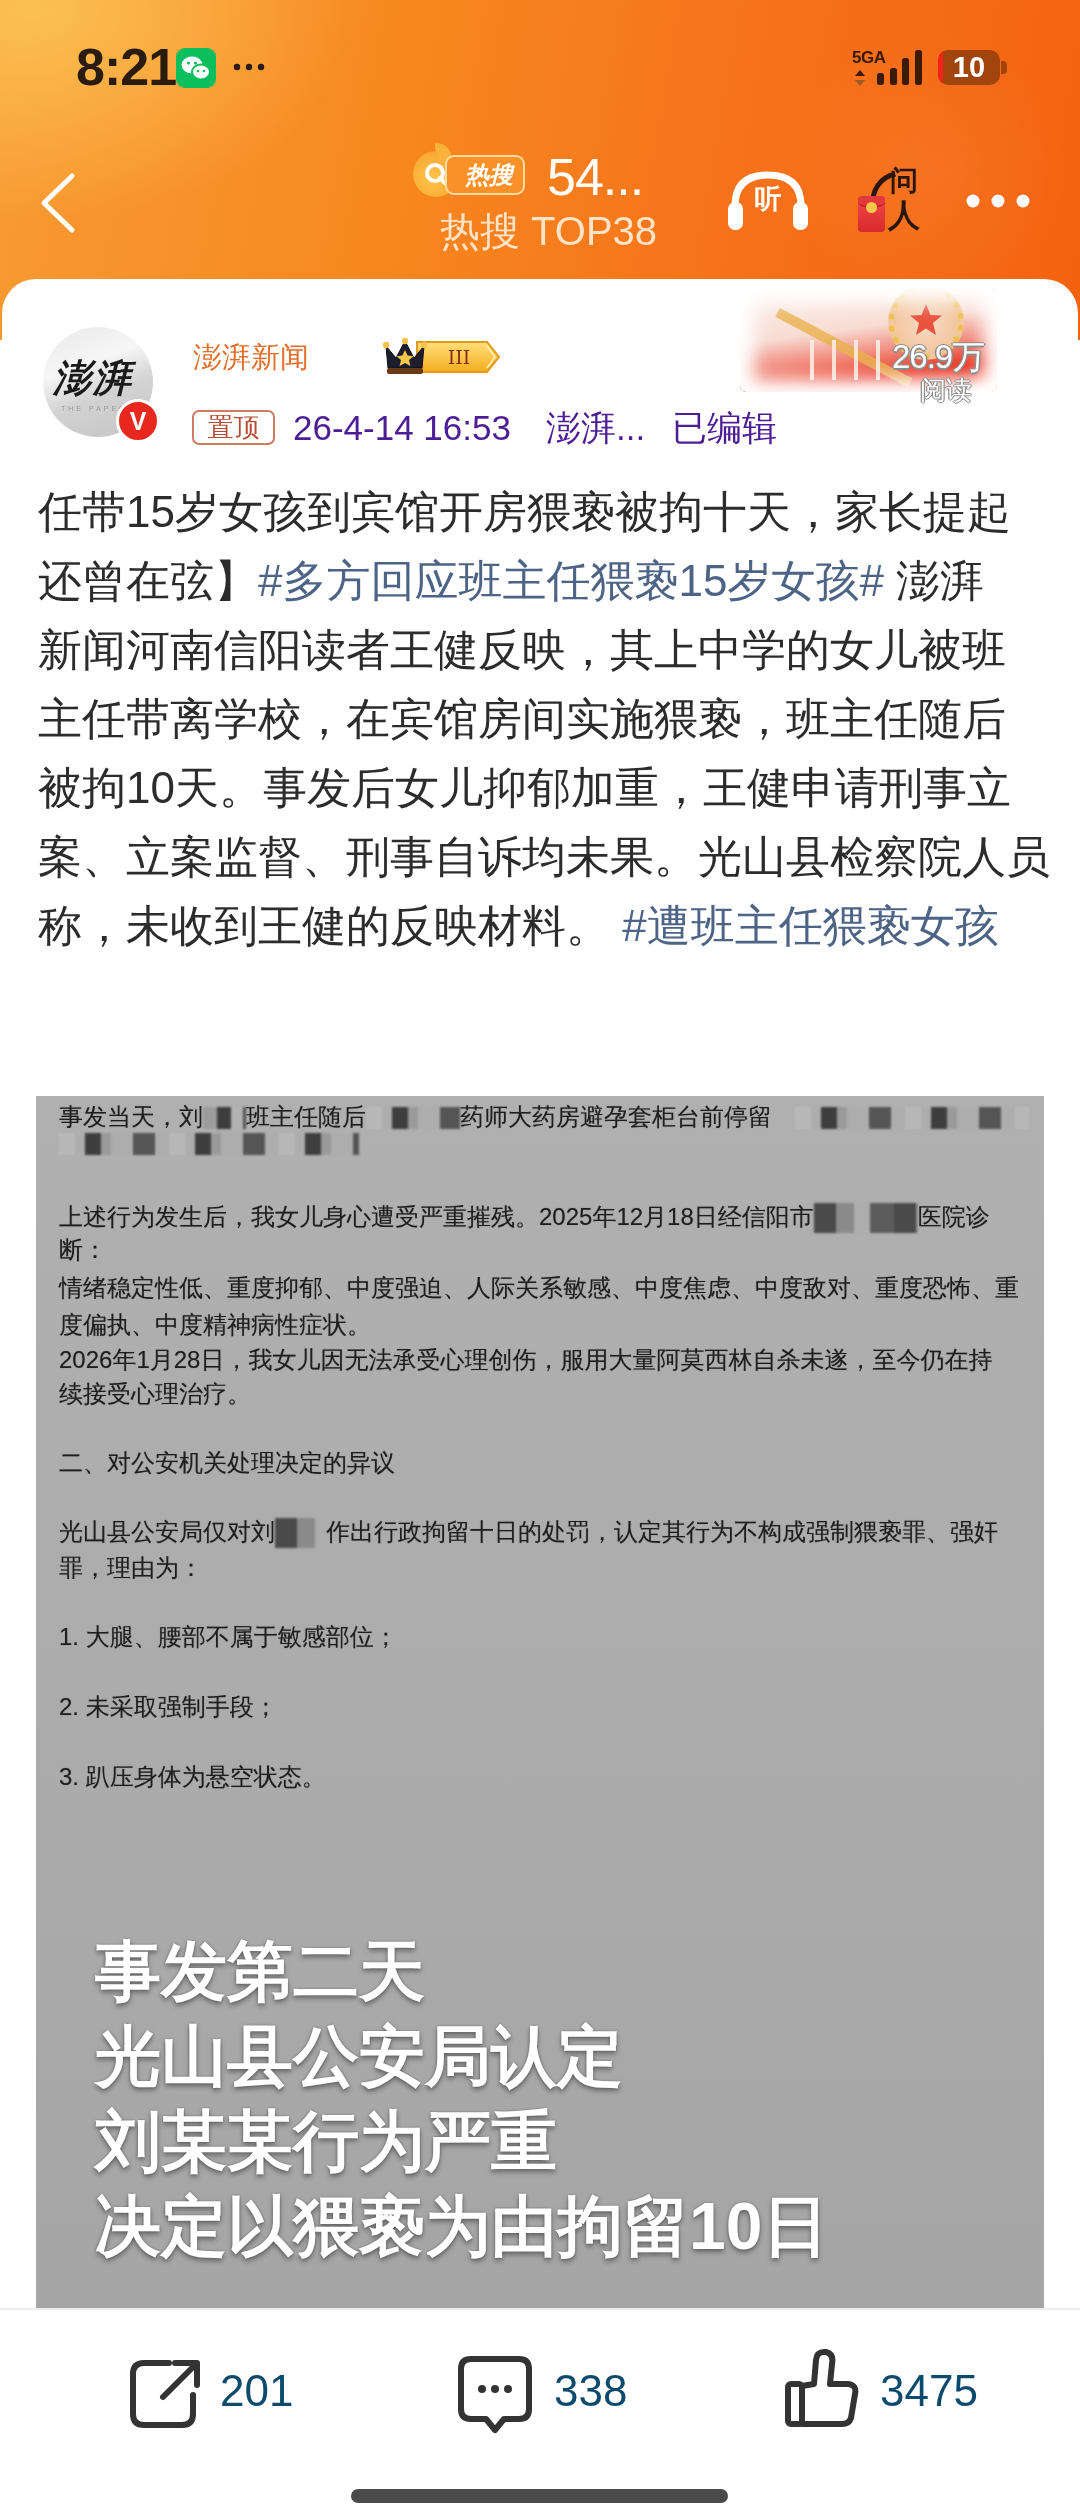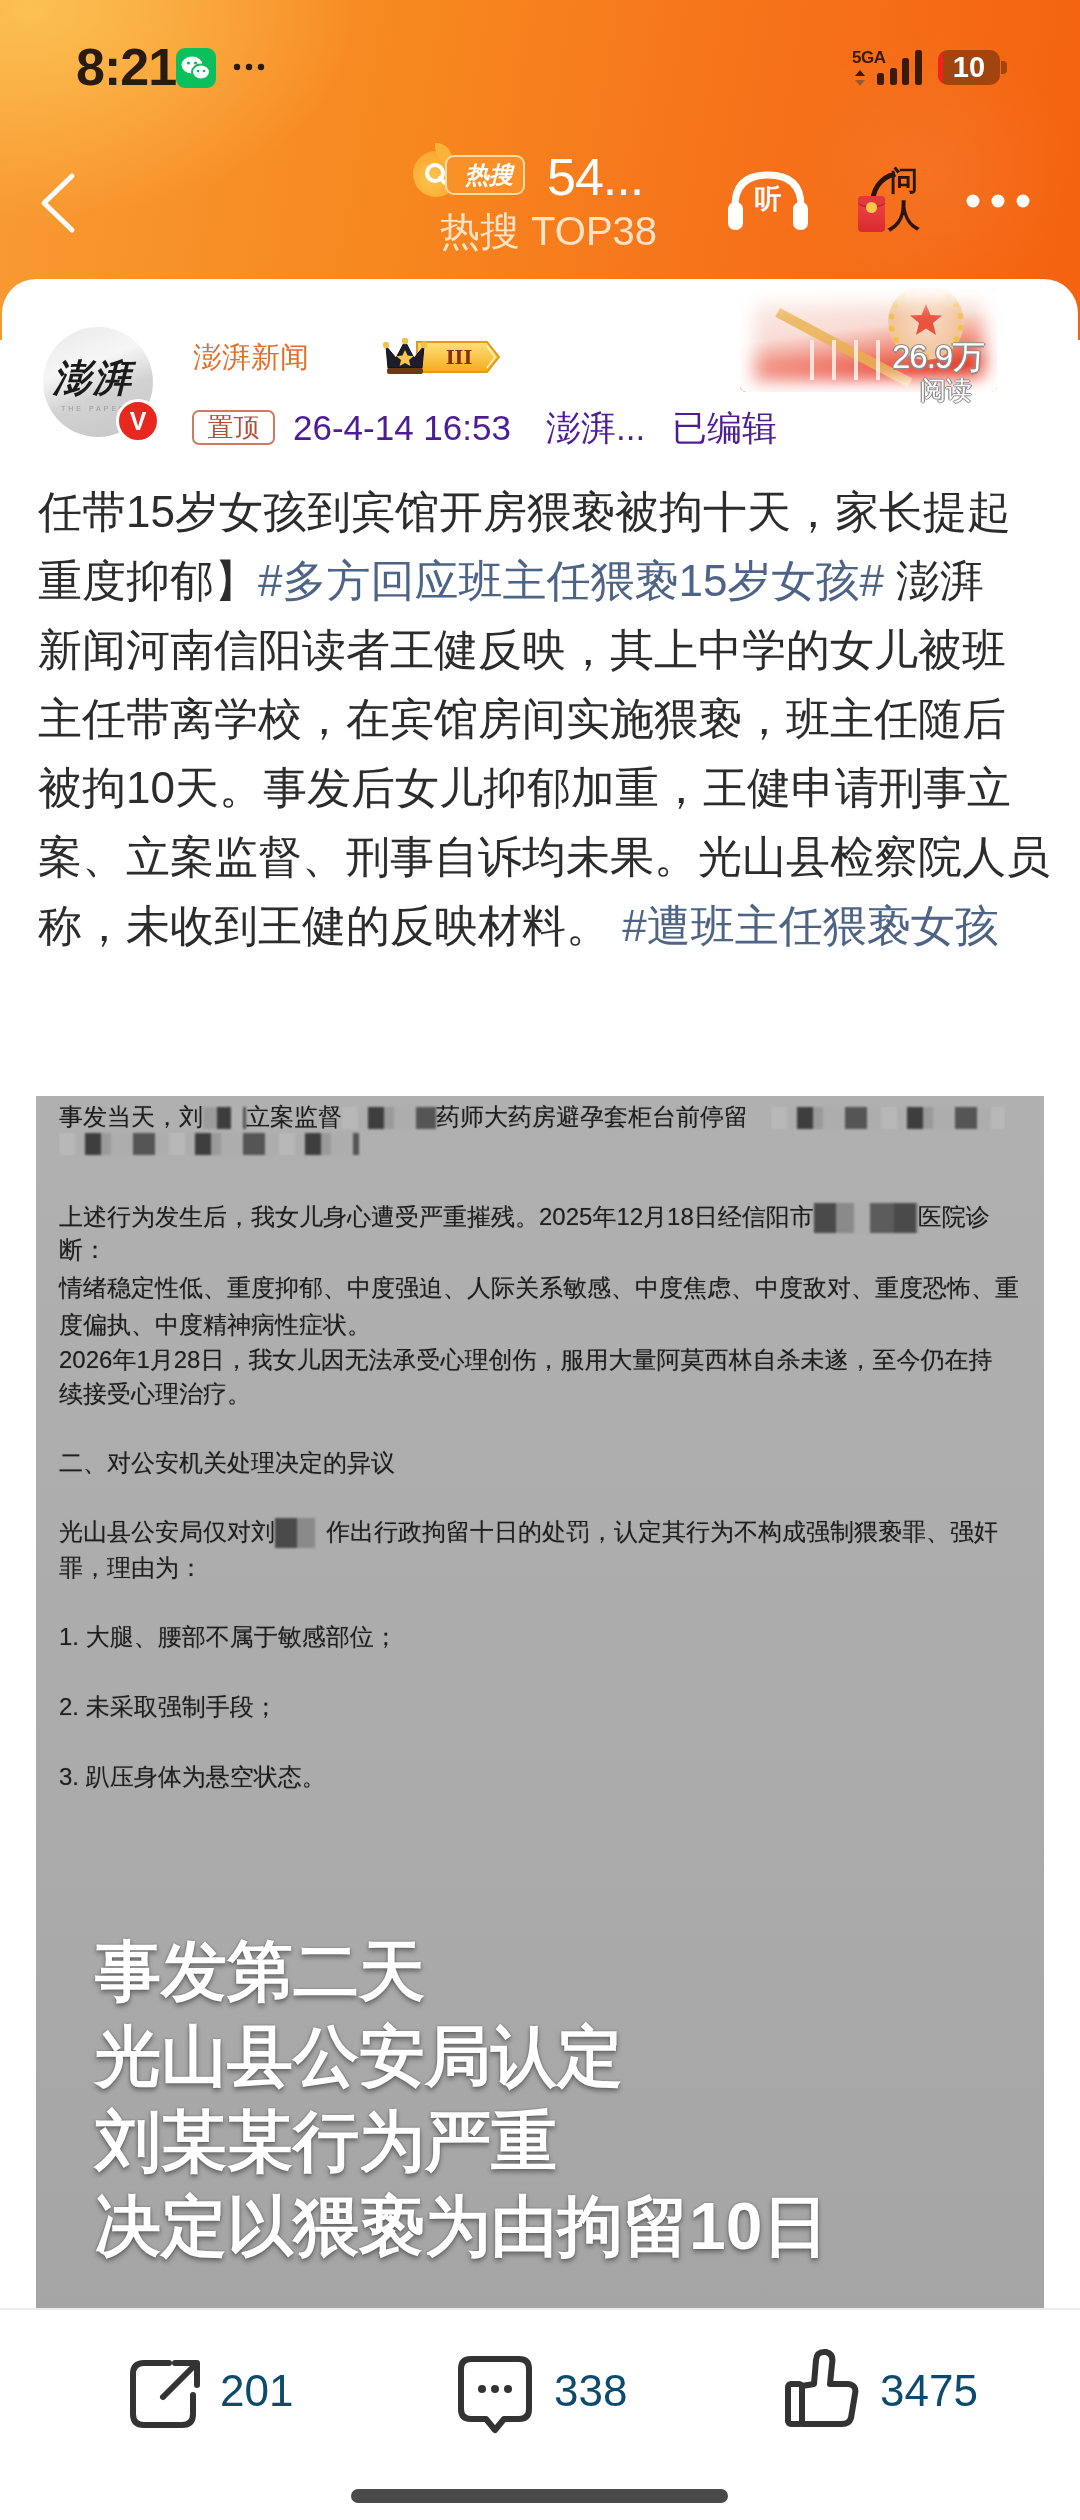--- a/index.html
+++ b/index.html
@@ -39,21 +39,21 @@
 
 .card{left:2px;top:279px;width:1076px;height:2241px;background:#fff;border-radius:34px 34px 0 0}
 .avatar{left:43px;top:327px;width:110px;height:110px;border-radius:50%;overflow:hidden;
   background:linear-gradient(160deg,#e9e9e9 0%,#f6f6f6 35%,#d2d2d2 60%,#c6c6c6 100%)}
 .avatar-text{position:absolute;left:10px;top:30px;font-family:"DejaVu Serif",serif;font-size:38px;line-height:42px;font-weight:bold;font-style:italic;color:#1b1b1b;letter-spacing:2px;white-space:nowrap}
 .avatar-sub{position:absolute;left:18px;top:78px;font-size:7px;letter-spacing:3px;color:#9a9a9a;white-space:nowrap}
 .verified{left:116px;top:399px;width:44px;height:44px;border-radius:50%;background:#e8281e;border:3px solid #fff;color:#fff;
   font-size:25px;font-weight:bold;line-height:38px;text-align:center}
 .author-name{left:193px;top:334px;font-size:29px;line-height:46px;color:#e36f2a;white-space:nowrap}
 .level-badge{left:383px;top:337px;width:118px;height:40px}
-.level-text{position:absolute;left:56px;top:6px;width:40px;text-align:center;font-family:"DejaVu Serif",serif;font-weight:bold;font-size:19px;line-height:28px;color:#8a2e10}
+.level-text{position:absolute;left:56px;top:6px;width:40px;text-align:center;font-family:"DejaVu Serif",serif;font-weight:normal;font-size:19px;line-height:28px;color:#8a2e10}
 .pinned{left:192px;top:410px;width:83px;height:35px;border:2px solid #cf7a63;border-radius:7px;color:#b64c37;font-size:26px;line-height:31px;text-align:center}
 .meta{top:408px;font-size:35px;line-height:40px;color:#4c1d95;white-space:nowrap}
 .reads-banner{left:740px;top:288px;width:257px;height:104px}
 .banner-art{position:absolute;left:0;top:0;width:257px;height:104px;overflow:hidden;border-radius:6px;
   background:linear-gradient(172deg,#fdf3ef 0%,#f8dcd4 40%,#f08070 62%,#e8321f 78%,#ec4a34 90%,#fbd6cc 100%)}
 .banner-fade{position:absolute;left:0;top:0;width:257px;height:104px;box-shadow:inset 0 0 18px 14px #fff;border-radius:6px}
 .emblem{position:absolute;left:148px;top:-4px;width:76px;height:76px;border-radius:50%;border:6px dotted #efc04e;
   background:radial-gradient(circle,#f9dcc6 0%,#f3c9a6 60%,#edc07a 100%)}
 .gate-roof{position:absolute;left:40px;top:20px;width:150px;height:10px;background:#e8b24c;transform:rotate(28deg);transform-origin:0 0;opacity:.8}
 .gate-col{position:absolute;top:52px;width:4px;height:40px;background:rgba(255,240,230,.85)}
@@ -203,30 +203,30 @@
         </svg>
       </div>
       <div class="banner-fade"></div>
     </div>
     <span class="reads-count">26.9万</span>
     <span class="reads-label">阅读</span>
   </div>
 
   <div class="abs post-text">
     <div class="line"><span>任带15岁女孩到宾馆开房猥亵被拘十天，家长提起</span></div>
-    <div class="line"><span>重度抑郁】</span><span class="hashtag">#多方回应班主任猥亵15岁女孩#</span><span> 澎湃</span></div>
+    <div class="line"><span>还曾在弦】</span><span class="hashtag">#多方回应班主任猥亵15岁女孩#</span><span> 澎湃</span></div>
     <div class="line"><span>新闻河南信阳读者王健反映，其上中学的女儿被班</span></div>
     <div class="line"><span>主任带离学校，在宾馆房间实施猥亵，班主任随后</span></div>
     <div class="line"><span>被拘10天。事发后女儿抑郁加重，王健申请刑事立</span></div>
     <div class="line"><span>案、立案监督、刑事自诉均未果。光山县检察院人员</span></div>
     <div class="line"><span>称，未收到王健的反映材料。 </span><span class="hashtag">#遭班主任猥亵女孩</span></div>
   </div>
 
   <div class="abs video">
-    <div class="doc-line" style="top:7px"><span>事发当天，刘</span><span class="mosaic" style="width:43px"></span><span>立案监督</span><span class="mosaic sparse" style="width:94px"></span><span>药师大药房避孕套柜台前停留</span><span class="mosaic sparse" style="width:234px;margin-left:23px"></span></div>
+    <div class="doc-line" style="top:7px"><span>事发当天，刘</span><span class="mosaic" style="width:43px"></span><span>班主任随后</span><span class="mosaic sparse" style="width:94px"></span><span>药师大药房避孕套柜台前停留</span><span class="mosaic sparse" style="width:234px;margin-left:23px"></span></div>
     <div class="doc-line" style="top:33px"><span class="mosaic sparse" style="width:300px"></span></div>
     <div class="doc-line" style="top:107px"><span>上述行为发生后，我女儿身心遭受严重摧残。2025年12月18日经信阳市</span><span class="mosaic tall" style="width:104px"></span><span>医院诊</span></div>
     <div class="doc-line" style="top:140px"><span>断：</span></div>
     <div class="doc-line" style="top:178px"><span>情绪稳定性低、重度抑郁、中度强迫、人际关系敏感、中度焦虑、中度敌对、重度恐怖、重</span></div>
     <div class="doc-line" style="top:215px"><span>度偏执、中度精神病性症状。</span></div>
     <div class="doc-line" style="top:250px"><span>2026年1月28日，我女儿因无法承受心理创伤，服用大量阿莫西林自杀未遂，至今仍在持</span></div>
     <div class="doc-line" style="top:284px"><span>续接受心理治疗。</span></div>
     <div class="doc-line" style="top:353px"><span>二、对公安机关处理决定的异议</span></div>
     <div class="doc-line" style="top:422px"><span>光山县公安局仅对刘</span><span class="mosaic tall" style="width:51px"></span><span>作出行政拘留十日的处罚，认定其行为不构成强制猥亵罪、强奸</span></div>
     <div class="doc-line" style="top:458px"><span>罪，理由为：</span></div>

